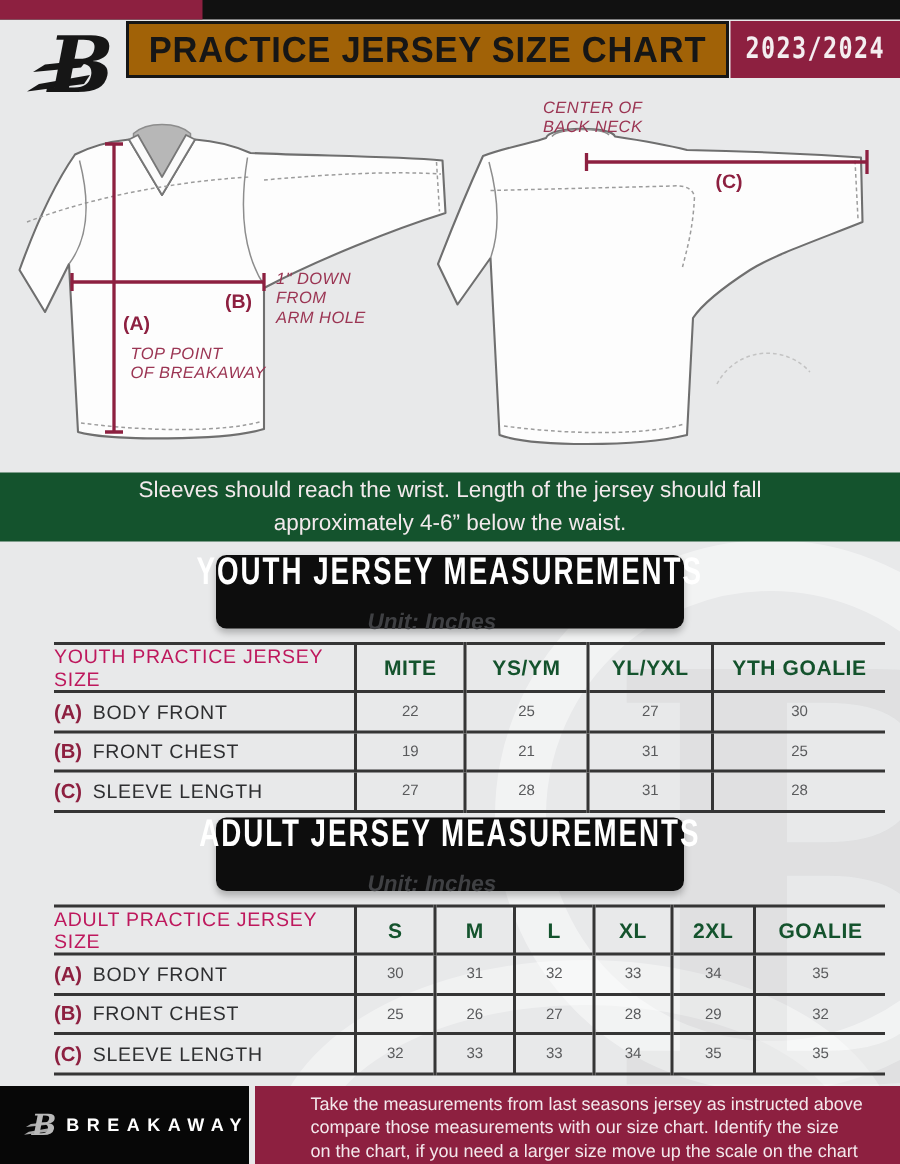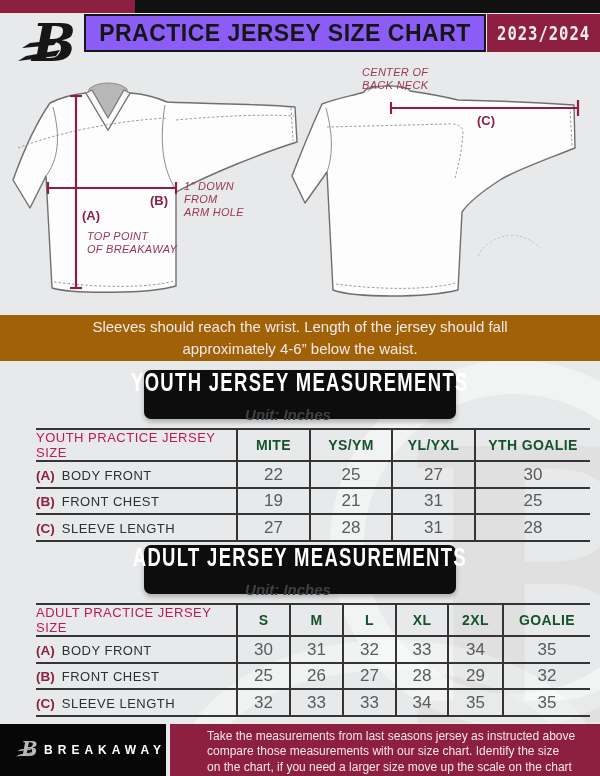--- a/index.html
+++ b/index.html
@@ -6,21 +6,21 @@
   .page{position:relative;width:600px;height:776px;background:#e8e9ea;overflow:hidden;
         font-family:"Liberation Sans",sans-serif;color:#1a1a1a;}
   .abs{position:absolute;}
   .pre{white-space:pre-line;}
 
   
   .topstrip{left:0;top:0;width:600px;height:13px;background:#111;}
   .topstrip-maroon{left:0;top:0;width:135px;height:13px;background:#8D2040;}
 
   
-  .title-box{left:84px;top:14px;width:402px;height:38px;background:#8b5cf6;border:2px solid #161616;
+  .title-box{left:84px;top:14px;width:402px;height:38px;background:#a16207;border:2px solid #161616;
              box-sizing:border-box;display:flex;align-items:center;justify-content:center;}
   .title-box span{font-size:23px;font-weight:bold;letter-spacing:.5px;color:#161616;
                   display:inline-block;transform:scaleY(1.05);}
   .season-box{left:487px;top:14px;width:113px;height:38px;background:#8D2040;
               display:flex;align-items:center;justify-content:center;}
   .season-box span{color:#f4eef0;font-size:17px;font-weight:bold;letter-spacing:1px;
                    display:inline-block;transform:scale(.92,1.15);font-family:"DejaVu Sans Mono",monospace;}
 
   
   .wm-b{left:400px;top:400px;font-family:"DejaVu Serif",serif;font-weight:bold;font-size:380px;
@@ -30,21 +30,21 @@
   .wm-c2{left:180px;top:640px;width:360px;height:200px;border:30px solid rgba(255,255,255,0.4);
          border-radius:50%;z-index:0;}
 
   
   .diagram{left:0;top:60px;width:520px;height:255px;z-index:1;}
   .mkey{position:absolute;color:#8D2040;font-weight:bold;font-size:13px;}
   .mnote{position:absolute;color:#9b3553;font-style:italic;font-size:11px;line-height:1.2;
          letter-spacing:.3px;font-weight:500;}
 
   
-  .notice{left:0;top:315px;width:600px;height:46px;background:#a16207;display:flex;
+  .notice{left:0;top:315px;width:600px;height:46px;background:#14532d;display:flex;
           align-items:center;justify-content:center;z-index:1;}
   .notice div{color:#f3e9ec;font-size:15px;line-height:1.45;text-align:center;}
 
   
   .sec-banner{width:312px;height:49px;left:144px;background:#0d0d0d;border-radius:7px;
               display:flex;align-items:flex-start;justify-content:center;z-index:1;
               box-shadow:0 3px 5px rgba(0,0,0,.25);}
   .sec-banner span{color:#fff;font-size:21px;font-weight:bold;letter-spacing:1.5px;
                    display:inline-block;transform:scale(.88,1.22);white-space:nowrap;}
   .unit{width:576px;text-align:center;font-style:italic;font-size:15px;font-weight:600;
@@ -53,21 +53,21 @@
   
   table.meas{border-collapse:collapse;table-layout:fixed;width:554px;z-index:2;background:transparent;}
   table.meas td{padding:0;vertical-align:middle;}
   table.meas tr{border-top:2px solid #353535;border-bottom:2px solid #353535;}
   td.colh,td.val{border-left:2px solid #353535;text-align:center;}
   td.szh{color:#be185d;font-size:13px;letter-spacing:.5px;padding-left:10px;}
   td.colh{font-weight:bold;font-size:14px;color:#14532d;letter-spacing:.4px;}
   td.lblc{padding-left:19px;}
   .rkey{color:#8D2040;font-weight:bold;font-size:13.5px;margin-right:7px;}
   .rname{color:#2e2f31;font-size:13px;font-weight:500;letter-spacing:.5px;}
-  td.val{color:#595a5c;font-size:17px;}
+  td.val{color:#595a5c;font-size:10px;}
 
   
   .foot-black{left:0;top:724px;width:166px;height:52px;background:#070707;display:flex;
               align-items:center;z-index:2;}
   .brand-word{color:#fff;font-size:12px;font-weight:bold;letter-spacing:5px;margin-left:6px;}
   .foot-note{left:170px;top:724px;width:430px;height:52px;background:#8D2040;box-sizing:border-box;
              padding:5px 8px 5px 11px;z-index:2;}
   .foot-note div{color:#f3e7eb;font-size:12px;line-height:1.28;margin-left:26px;}
 </style>
 </head>

